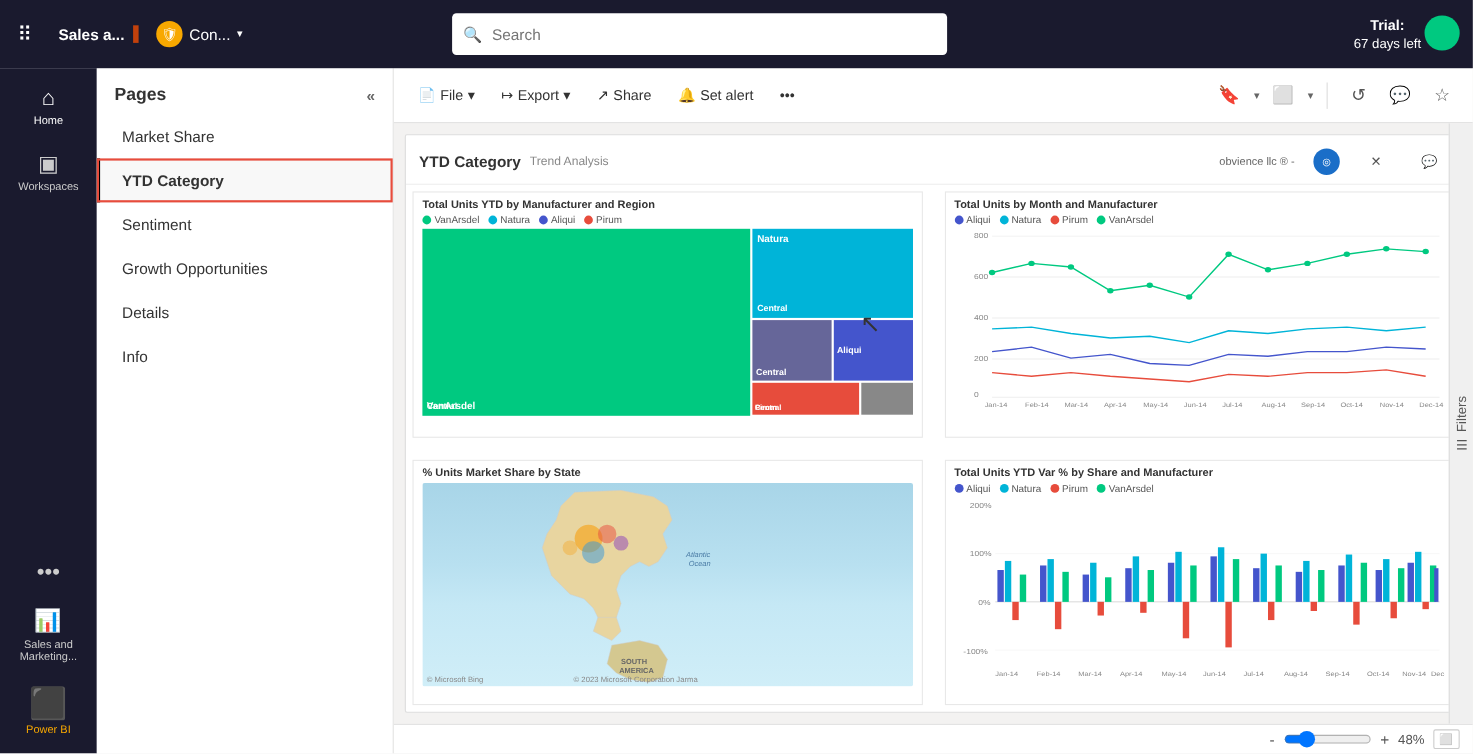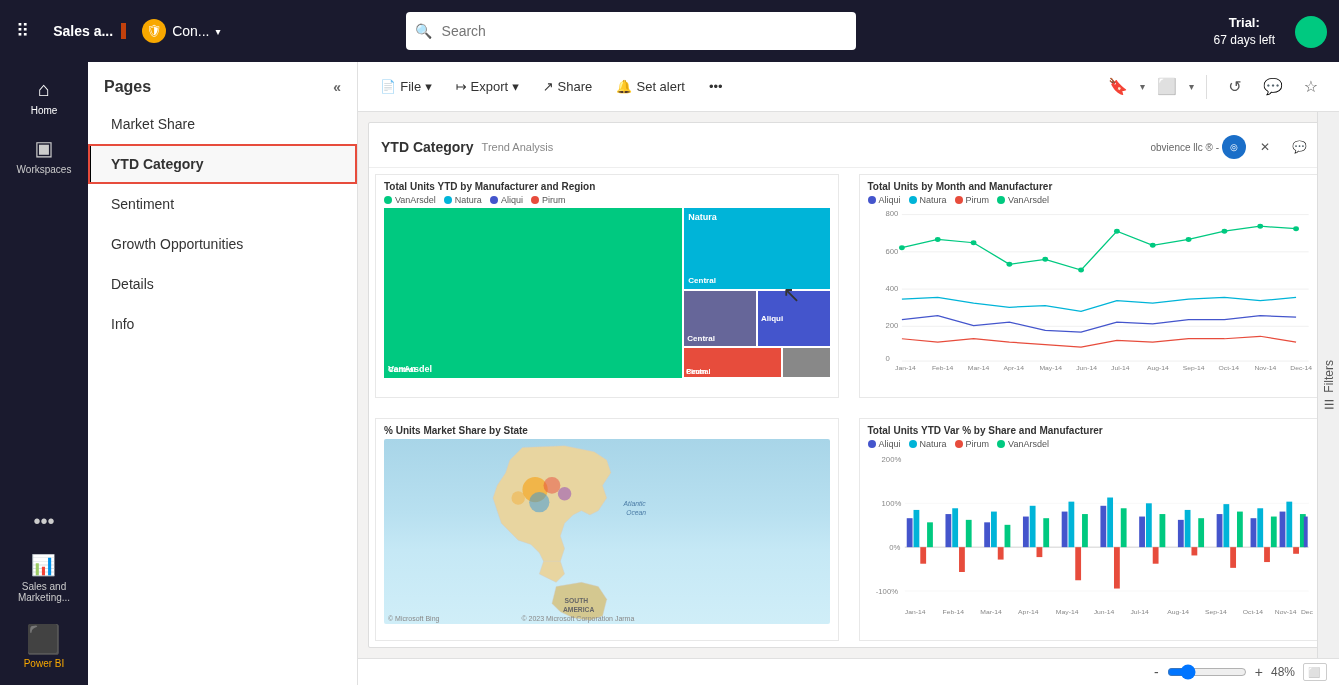--- a/index.html
+++ b/index.html
@@ -25,21 +25,21 @@
     .topbar-search input {
       width: 100%; height: 38px; border-radius: 4px; border: none;
       padding: 0 12px 0 36px; font-size: 14px; background: #fff; outline: none;
     }
     .search-wrap { position: relative; }
     .search-wrap .search-icon-inner {
       position: absolute; left: 10px; top: 50%; transform: translateY(-50%);
       color: #666; font-size: 14px;
     }
     .topbar-right {
-      margin-left: auto; display: flex; align-items: flex-end; gap: 20px;
+      margin-left: auto; display: flex; align-items: flex-start; gap: 3px;
     }
     .trial-info { color: #fff; font-size: 12px; text-align: center; line-height: 1.4; }
     .trial-info .trial-label { font-weight: 700; font-size: 13px; }
     .user-avatar { width: 32px; height: 32px; background: #00c980; border-radius: 50%; }
 
     
     .layout { display: flex; height: calc(685px - 62px); }
 
     
     .leftnav {
@@ -108,21 +108,21 @@
     .report-canvas {
       background: #fff; border: 1px solid #ddd; border-radius: 2px;
       height: 100%; display: flex; flex-direction: column; overflow: hidden;
     }
     .report-header {
       display: flex; align-items: center; padding: 8px 12px 4px;
       border-bottom: 1px solid #eee; gap: 8px;
     }
     .report-title { font-size: 14px; font-weight: 700; color: #333; }
     .report-subtitle { font-size: 11px; color: #888; }
-    .report-header-right { margin-left: auto; display: flex; align-items: center; gap: 3px; }
+    .report-header-right { margin-left: auto; display: flex; align-items: center; gap: 17px; }
     .brand-circle {
       width: 24px; height: 24px; background: #1a6ec8; border-radius: 50%;
       display: flex; align-items: center; justify-content: center; color: #fff; font-size: 9px;
     }
 
     
     .charts-grid {
       flex: 1; display: grid; grid-template-columns: 1fr 1fr;
       grid-template-rows: 1fr 1fr; gap: 20px; padding: 6px; overflow: hidden;
     }

